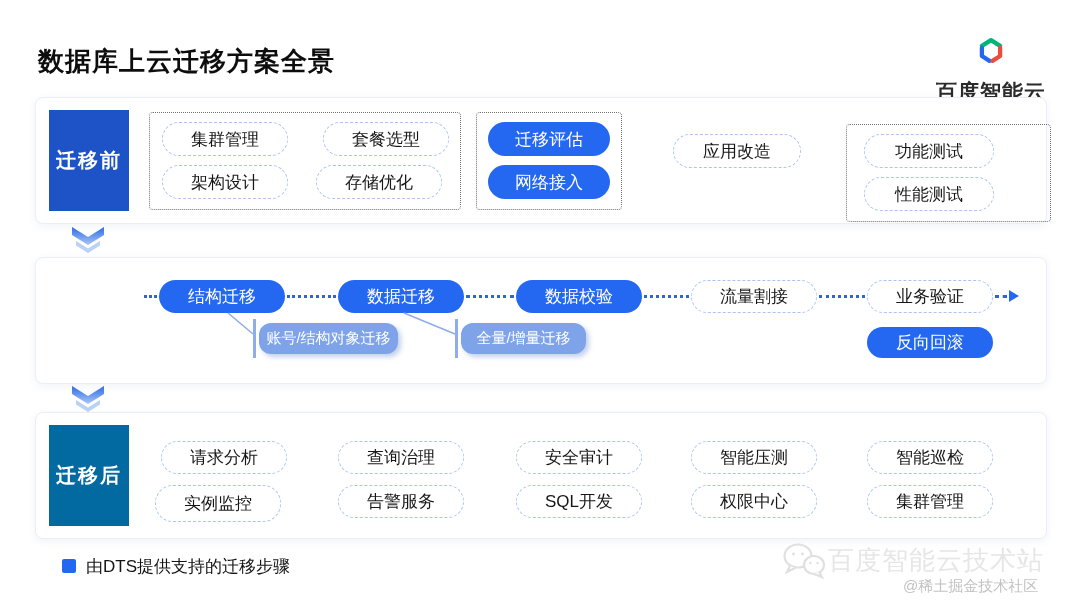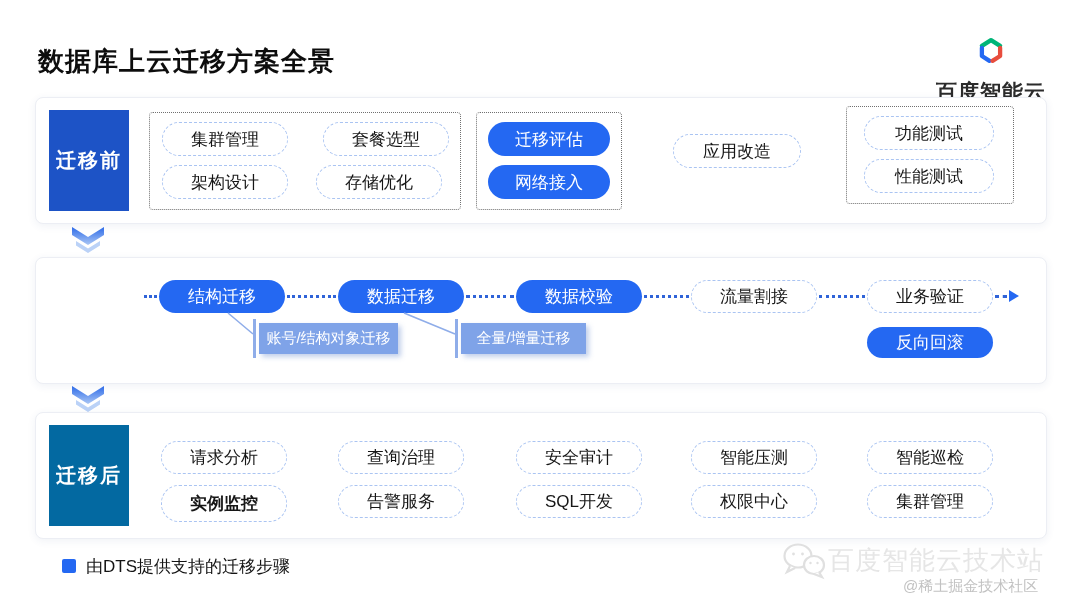--- a/index.html
+++ b/index.html
@@ -16,21 +16,21 @@
         font-size:20px;font-weight:700;letter-spacing:2px;}
   .lbl-dark{background:#1d53c6;}
   .lbl-light{background:#0369a1;}
   .group{position:absolute;border:1.5px dotted #707070;border-radius:4px;}
   .pill{position:absolute;display:flex;align-items:center;justify-content:center;
         border-radius:18px;font-size:17px;white-space:nowrap;box-sizing:border-box;}
   .pill.dashed{background:#fff;border:1.5px dashed #aac4f2;color:#161616;font-weight:500;}
   .pill.solid{background:#2468F2;color:#fff;font-weight:500;}
   .dots{position:absolute;border-top:3px dotted #2f63d8;height:0;}
   .tag{position:absolute;background:#7fa3e8;color:#fff;font-size:15px;
-       display:flex;align-items:center;justify-content:center;border-radius:0;
+       display:flex;align-items:center;justify-content:center;border-radius:12px;
        box-shadow:3px 3px 5px rgba(120,150,210,.45);white-space:nowrap;}
   .tagbar{position:absolute;width:3px;background:#8fade9;}
   .tri{position:absolute;width:0;height:0;border-left:10px solid #2468F2;
        border-top:6px solid transparent;border-bottom:6px solid transparent;}
   .down-arrow{position:absolute;left:70px;}
   .conn-svg{position:absolute;left:0;top:0;pointer-events:none;}
   .legend-sq{position:absolute;left:62px;top:559px;width:14px;height:14px;
        background:#2468F2;border-radius:2px;}
   .legend-text{position:absolute;left:86px;top:555px;font-size:17px;color:#141414;}
   .wm-icon{position:absolute;left:781px;top:541px;}
@@ -65,21 +65,21 @@
       <div class="pill dashed" style="left:166px;top:52px;width:126px;height:34px;">存储优化</div>
     </div>
 
     <div class="group" style="left:440px;top:14px;width:144px;height:96px;">
       <div class="pill solid" style="left:11px;top:9px;width:122px;height:34px;">迁移评估</div>
       <div class="pill solid" style="left:11px;top:52px;width:122px;height:34px;">网络接入</div>
     </div>
 
     <div class="pill dashed" style="left:637px;top:36px;width:128px;height:34px;">应用改造</div>
 
-    <div class="group" style="left:810px;top:8px;width:166px;height:96px;">
+    <div class="group" style="left:810px;top:26px;width:166px;height:96px;padding-left:37px;">
       <div class="pill dashed" style="left:17px;top:9px;width:130px;height:34px;">功能测试</div>
       <div class="pill dashed" style="left:17px;top:52px;width:130px;height:34px;">性能测试</div>
     </div>
   </div>
 
   <div class="down-arrow" style="top:227px;">
     <svg width="36" height="26" viewBox="0 0 36 26">
       <defs>
         <linearGradient id="g1" x1="0" y1="0" x2="0" y2="1">
           <stop offset="0" stop-color="#2e6be8"></stop>
@@ -127,21 +127,21 @@
 
   <div class="card" style="top:412px;">
     <div class="phase-label lbl-light">迁移后</div>
 
     <div class="pill dashed" style="left:125px;top:28px;width:126px;height:33px;">请求分析</div>
     <div class="pill dashed" style="left:302px;top:28px;width:126px;height:33px;">查询治理</div>
     <div class="pill dashed" style="left:480px;top:28px;width:126px;height:33px;">安全审计</div>
     <div class="pill dashed" style="left:655px;top:28px;width:126px;height:33px;">智能压测</div>
     <div class="pill dashed" style="left:831px;top:28px;width:126px;height:33px;">智能巡检</div>
 
-    <div class="pill dashed" style="left:125px;top:72px;width:126px;height:37px;font-weight:bold;">实例监控</div>
+    <div class="pill dashed" style="left:119px;top:72px;width:126px;height:37px;">实例监控</div>
     <div class="pill dashed" style="left:302px;top:72px;width:126px;height:33px;">告警服务</div>
     <div class="pill dashed" style="left:480px;top:72px;width:126px;height:33px;">SQL开发</div>
     <div class="pill dashed" style="left:655px;top:72px;width:126px;height:33px;">权限中心</div>
     <div class="pill dashed" style="left:831px;top:72px;width:126px;height:33px;">集群管理</div>
   </div>
 
   <div class="legend-sq"></div>
   <div class="legend-text">由DTS提供支持的迁移步骤</div>
 
   <div class="wm-icon">

